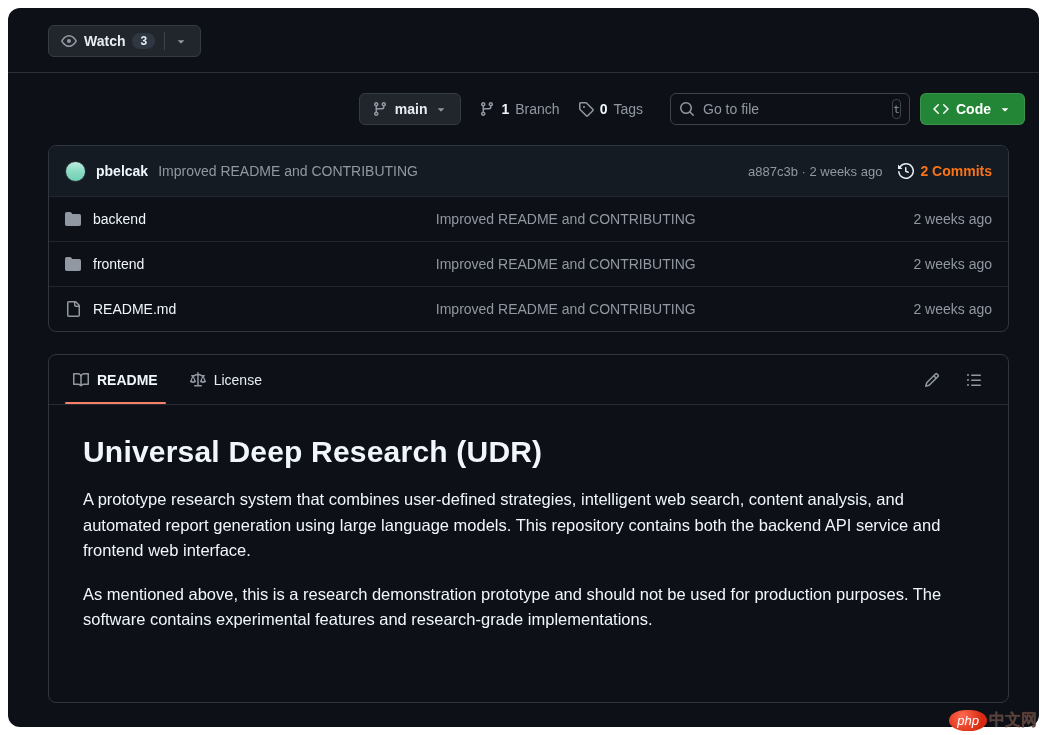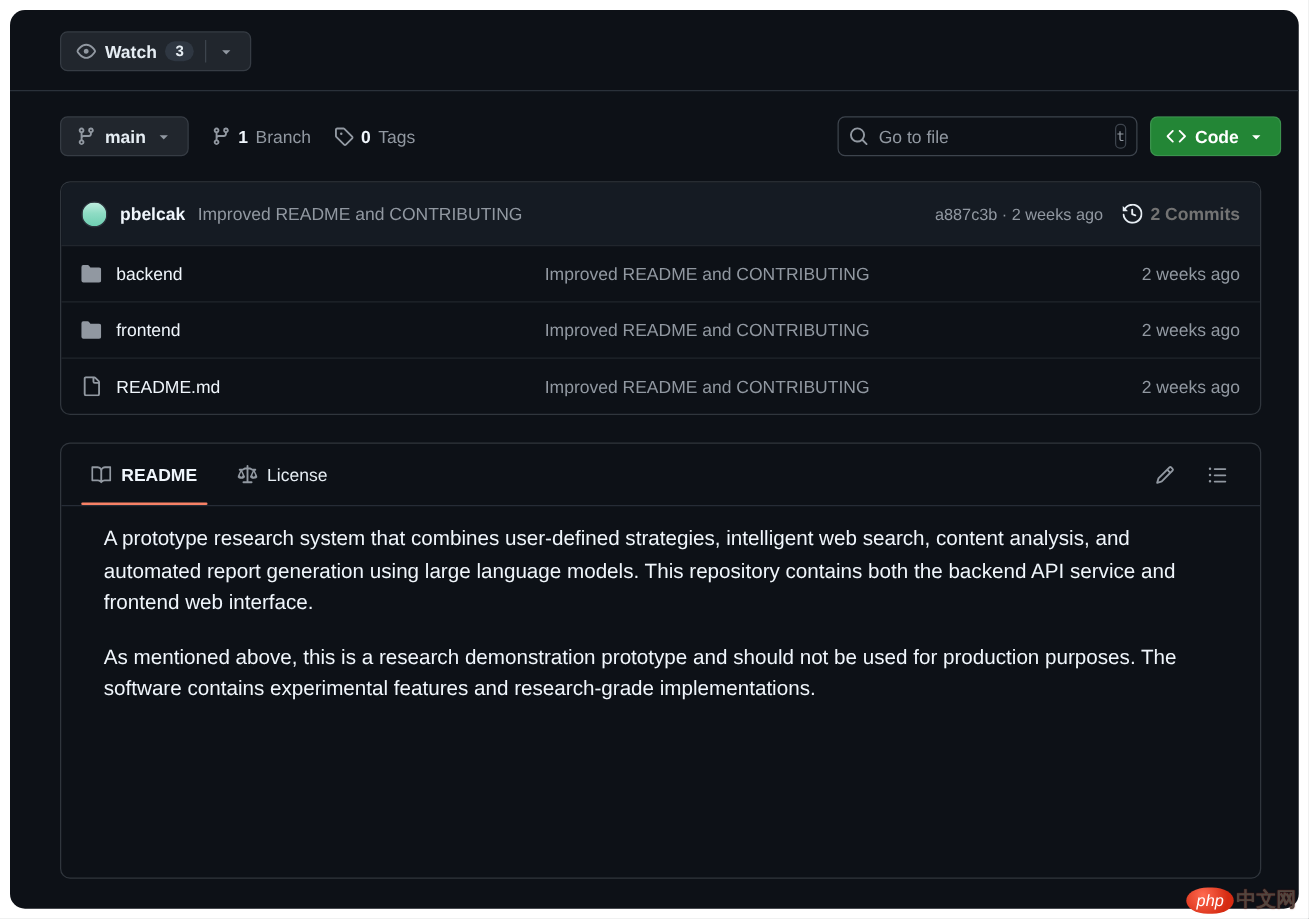--- a/index.html
+++ b/index.html
@@ -22,21 +22,21 @@
   .visibility-badge { font-size:12px; color:#9198a1; border:1px solid #3d444d; border-radius:999px; padding:2px 10px; font-weight:bold; }
   .btn { display:inline-flex; align-items:center; gap:7px; height:32px; padding:0 12px;
     background:#21262d; border:1px solid #363c44; border-radius:6px; color:#e6edf3;
     font-size:14px; font-weight:bold; cursor:pointer; font-family:inherit; }
   .counter-pill { background:#2f3742; border-radius:999px; padding:1px 8px; font-size:12px; font-weight:bold; color:#e6edf3; }
   .btn-divider { width:1px; height:18px; background:#3d444d; margin:0 2px; }
 
   .header-rule { border-bottom:1px solid #2a313a; margin-top:12px; }
 
   
-  .toolbar { display:flex; align-items:center; justify-content:space-between; padding:0 14px 0 40px; margin-top:20px; height:32px; }
+  .toolbar { display:flex; align-items:center; justify-content:flex-end; padding:0 14px 0 40px; margin-top:20px; height:32px; }
   .toolbar .left { display:flex; align-items:center; gap:18px; }
   .toolbar .right { display:flex; align-items:center; gap:10px;padding-left:27px; }
   .link-stat { display:inline-flex; align-items:center; gap:6px; font-size:14px; color:#9198a1; cursor:pointer; }
   .link-stat b { color:#f0f6fc; }
   .search-box { display:flex; align-items:center; gap:8px; width:240px; height:32px;
     border:1px solid #3d444d; border-radius:6px; padding:0 8px; background:#0d1117; }
   .search-box input { flex:1; background:transparent; border:none; outline:none; color:#e6edf3; font-size:14px; font-family:inherit; }
   .search-box input::placeholder { color:#9198a1; }
   .kbd-hint { font-size:11px; color:#9198a1; border:1px solid #3d444d; border-radius:4px; width:20px; height:20px;
     display:flex; align-items:center; justify-content:center; font-family:"DejaVu Sans Mono",monospace; }
@@ -46,21 +46,21 @@
   .files-box { margin:20px 30px 0 40px; border:1px solid #30363d; border-radius:8px; overflow:hidden; }
   .commit-row { display:flex; align-items:center; justify-content:space-between; height:50px;
     background:#151b23; padding:0 16px; }
   .commit-row .left { display:flex; align-items:center; gap:10px; min-width:0; }
   .commit-avatar { width:21px; height:21px; border-radius:50%;
     background: linear-gradient(180deg,#bfeee0 0%, #8fdcc4 45%, #6ecfb2 100%); border:1px solid #2a313a; }
   .commit-author { font-size:14px; font-weight:bold; color:#f0f6fc; }
   .commit-msg { font-size:14px; color:#9198a1; white-space:nowrap; }
   .commit-row .right { display:flex; align-items:center; gap:16px; }
   .commit-meta { font-size:13px; color:#9198a1; }
-  .commit-count { display:inline-flex; align-items:center; gap:6px; font-size:14px; font-weight:bold; color:#737373; cursor:pointer; }
+  .commit-count { display:inline-flex; align-items:center; gap:6px; font-size:14px; font-weight:bold; color:#f97316; cursor:pointer; }
 
   .file-row { display:flex; align-items:center; height:45px; padding:0 16px; border-top:1px solid #21262d; font-size:14px; cursor:pointer; }
   .file-name-cell { display:flex; align-items:center; gap:12px; width:40%; color:#f0f6fc; }
   .file-name-cell span { font-weight:normal; }
   .file-msg-cell { flex:1; color:#9198a1; white-space:nowrap; overflow:hidden; }
   .file-time-cell { width:140px; text-align:right; color:#9198a1; }
 
   
   .readme-box { margin:22px 30px 0 40px; border:1px solid #30363d; border-radius:8px; overflow:hidden; height:349px; }
   .readme-tabbar { display:flex; align-items:center; justify-content:space-between; height:50px; padding:0 16px 0 8px; border-bottom:1px solid #262c36; }
@@ -257,20 +257,21 @@
         </span>
         <span class="icon-btn">
           <svg width="16" height="16" viewBox="0 0 16 16">
               <path class="oct" d="M5.75 2.5h8.5a.75.75 0 0 1 0 1.5h-8.5a.75.75 0 0 1 0-1.5Zm0 5h8.5a.75.75 0 0 1 0 1.5h-8.5a.75.75 0 0 1 0-1.5Zm0 5h8.5a.75.75 0 0 1 0 1.5h-8.5a.75.75 0 0 1 0-1.5ZM2 14a1 1 0 1 1 0-2 1 1 0 0 1 0 2Zm1-6a1 1 0 1 1-2 0 1 1 0 0 1 2 0ZM2 4a1 1 0 1 1 0-2 1 1 0 0 1 0 2Z"></path>
             </svg>
         </span>
       </div>
     </div>
 
     <div class="readme-content">
+      <h1>Universal Deep Research (UDR)</h1>
       <p>A prototype research system that combines user-defined strategies, intelligent web search, content analysis, and automated report generation using large language models. This repository contains both the backend API service and frontend web interface.</p>
       <p>As mentioned above, this is a research demonstration prototype and should not be used for production purposes. The software contains experimental features and research-grade implementations.</p>
     </div>
   </section>
 
 </div>
 
 <div class="watermark">
   <span class="wm-php">php</span>
   <span class="wm-cn">中文网</span>

